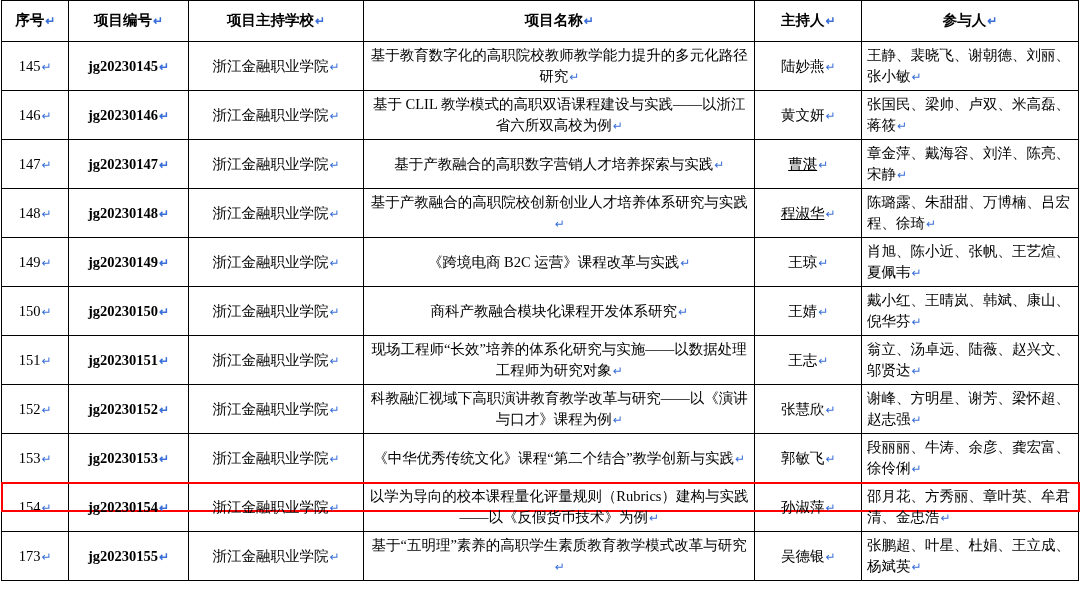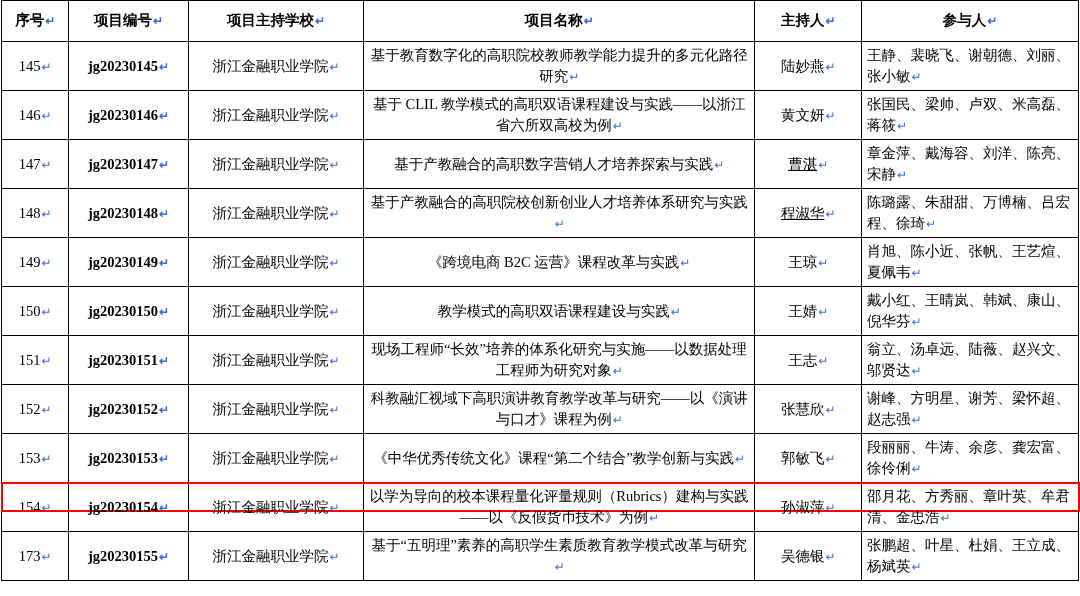--- a/index.html
+++ b/index.html
@@ -127,21 +127,21 @@
           <td class="c-code"><span>jg20230149</span><span class="pilcrow">↵</span></td>
           <td class="c-school"><span>浙江金融职业学院</span><span class="pilcrow">↵</span></td>
           <td class="c-title"><span>《跨境电商 B2C 运营》课程改革与实践</span><span class="pilcrow">↵</span></td>
           <td class="c-leader"><span>王琼</span><span class="pilcrow">↵</span></td>
           <td class="c-members"><span>肖旭、陈小近、张帆、王艺煊、夏佩韦</span><span class="pilcrow">↵</span></td>
         </tr>
         <tr>
           <td class="c-seq"><span>150</span><span class="pilcrow">↵</span></td>
           <td class="c-code"><span>jg20230150</span><span class="pilcrow">↵</span></td>
           <td class="c-school"><span>浙江金融职业学院</span><span class="pilcrow">↵</span></td>
-          <td class="c-title"><span>教学模式的高职双语课程建设与实践</span><span class="pilcrow">↵</span></td>
+          <td class="c-title"><span>商科产教融合模块化课程开发体系研究</span><span class="pilcrow">↵</span></td>
           <td class="c-leader"><span>王婧</span><span class="pilcrow">↵</span></td>
           <td class="c-members"><span>戴小红、王晴岚、韩斌、康山、倪华芬</span><span class="pilcrow">↵</span></td>
         </tr>
         <tr>
           <td class="c-seq"><span>151</span><span class="pilcrow">↵</span></td>
           <td class="c-code"><span>jg20230151</span><span class="pilcrow">↵</span></td>
           <td class="c-school"><span>浙江金融职业学院</span><span class="pilcrow">↵</span></td>
           <td class="c-title"><span>现场工程师“长效”培养的体系化研究与实施——以数据处理工程师为研究对象</span><span class="pilcrow">↵</span></td>
           <td class="c-leader"><span>王志</span><span class="pilcrow">↵</span></td>
           <td class="c-members"><span>翁立、汤卓远、陆薇、赵兴文、邬贤达</span><span class="pilcrow">↵</span></td>

